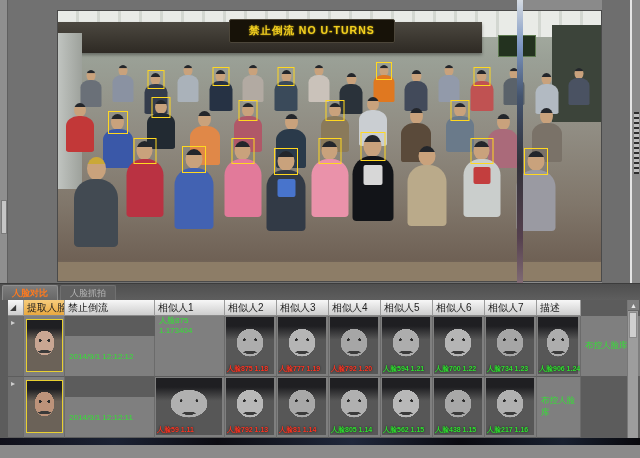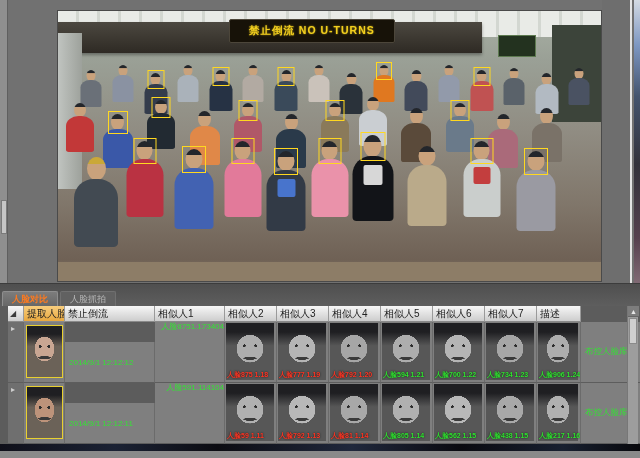--- a/index.html
+++ b/index.html
@@ -1,20 +1,20 @@
 <!DOCTYPE html>
 <html><head>
 <meta charset="utf-8">
 <style>
   html,body{margin:0;padding:0;background:#444;}
   *{box-sizing:border-box;font-family:"Liberation Sans",sans-serif;}
   .app{position:relative;width:640px;height:458px;background:#8a8a8a;overflow:hidden;}
 
   
-  .video-panel{position:relative;width:640px;height:283px;background:#717171;}
+  .video-panel{position:relative;width:523px;height:283px;background:#717171;}
   .left-scroll{position:absolute;left:0;top:0;width:8px;height:283px;background:#8f8f8f;border-right:1px solid #5f5f5f;}
   .left-scroll .handle{position:absolute;left:1px;top:200px;width:6px;height:34px;background:#c6c6c6;border:1px solid #7a7a7a;}
   .video{position:absolute;left:57px;top:10px;width:545px;height:272px;overflow:hidden;
     background:linear-gradient(#a9b1a5 0%,#9aa096 18%,#908c82 45%,#80766a 72%,#6f6155 92%,#8a7a66 100%);
     border:1px solid #4a4a4a;}
   .ceiling{position:absolute;left:0;top:0;width:100%;height:9.5%;
     background:repeating-linear-gradient(90deg,#e9ebe7 0 18px,#d3d7d1 18px 21px);}
   .beam{position:absolute;left:0;top:4%;width:78%;height:11.5%;
     background:linear-gradient(#4c4840,#2e2a24);box-shadow:0 2px 3px rgba(0,0,0,.35);}
   .doorway{position:absolute;right:0;top:5%;width:9%;height:36%;background:#3c443a;}
@@ -34,40 +34,40 @@
   .person .print{margin-top:22%;width:46%;height:30%;border-radius:2px;opacity:.92;}
   .face-box{position:absolute;border:1px solid #ffd820;z-index:60;}
 
   .right-gutter{position:absolute;left:602px;top:0;width:30px;height:283px;background:#6e6e6e;border-right:2px solid #e4e4e4;}
   .splitter-grip{position:absolute;left:634px;top:112px;width:5px;height:62px;
     background:repeating-linear-gradient(#2c2c2c 0 2px,#bdbdbd 2px 5px);}
   .desktop-sliver{position:absolute;right:0;top:0;width:6px;height:283px;
     background:linear-gradient(#d4dae2 0%,#7d97c2 16%,#44546e 34%,#32323a 58%,#55404e 84%,#806a74 100%);}
 
   
-  .tabbar{position:relative;width:640px;height:23px;background:linear-gradient(#4f4f4f,#5e5e5e);
+  .tabbar{position:relative;width:640px;height:17px;background:linear-gradient(#4f4f4f,#5e5e5e);
     display:flex;align-items:flex-end;padding-left:2px;border-top:1px solid #3c3c3c;}
   .tab{height:15px;padding:0 9px;font-size:9px;line-height:15px;margin-right:2px;border-radius:2px 2px 0 0;}
   .tab.active{background:linear-gradient(#7c7c7c,#676767);color:#ff7a1e;font-weight:bold;border:1px solid #8e8e8e;border-bottom:none;}
   .tab.inactive{background:#616161;color:#b9b9b9;border:1px solid #707070;border-bottom:none;}
 
   
   .table-area{position:relative;width:640px;height:138px;background:#5c5c5c;padding-left:8px;}
   .grid{display:grid;grid-template-columns:16px 41px 90px 70px 52px 52px 52px 52px 52px 52px 44px 89px;}
   .thead{height:16px;}
   .th{height:16px;background:linear-gradient(#f7f7f7,#cdcdcd);border-right:1px solid #9a9a9a;border-bottom:1px solid #8a8a8a;
     font-size:10px;color:#222;line-height:15px;padding-left:3px;white-space:nowrap;overflow:hidden;}
   .th.sel{padding-left:2px;color:#3a3a3a;font-size:8px;}
   .th.hl{background:linear-gradient(#f7cd7d,#e9a83f);}
   .trow{height:61px;}
   .td{position:relative;background:#7f7f7f;border-right:1px solid #6b6b6b;border-bottom:1px solid #5d5d5d;overflow:hidden;}
   .td.sel{background:#6f6f6f;color:#cfcfcf;font-size:8px;padding:2px 0 0 3px;}
   .green{color:#35e035;}
   .td.time{display:flex;align-items:center;font-size:8px;padding-left:4px;margin-top:20px;}
-  .td.pid{display:flex;flex-direction:row;justify-content:flex-end;font-size:8px;line-height:10px;padding-left:4px;}
+  .td.pid{display:flex;flex-direction:column;justify-content:flex-start;font-size:8px;line-height:10px;padding-left:4px;}
   .cap-thumb{position:absolute;left:2px;top:3px;width:37px;height:53px;border:1px solid #e8d030;}
   .sim-thumb{position:absolute;left:1px;top:1px;right:2px;bottom:2px;}
   .caption{position:absolute;left:2px;bottom:2px;font-size:7px;font-weight:bold;white-space:nowrap;
     text-shadow:0 0 2px rgba(0,0,0,.8);}
   .caption.red{color:#ff3422;} .caption.green{color:#2ee22e;}
   .td.desc{display:flex;align-items:center;font-size:8.5px;padding-left:4px;}
   .tscroll{position:absolute;right:2px;top:0;width:11px;height:138px;background:#9d9d9d;border-left:1px solid #777;}
   .tscroll .arrow{width:11px;height:11px;background:#7d7d7d;color:#e8e8e8;font-size:7px;line-height:11px;text-align:center;border-bottom:1px solid #666;}
   .tscroll .thumbbar{margin:1px;width:8px;height:26px;background:#cfcfcf;border:1px solid #8a8a8a;}
 
@@ -342,24 +342,20 @@
             <div class="caption green">人脸906 1.24</div>
           </div>
           <div class="td desc green">布控人脸库</div>
         </div>
         <div class="grid trow">
           <div class="td sel">▸</div>
           <div class="td">
             <div class="cap-thumb" style="background: radial-gradient(1.5px at 38% 40%, rgb(44, 44, 44) 90%, transparent), radial-gradient(1.5px at 62% 40%, rgb(44, 44, 44) 90%, transparent), radial-gradient(7px 1.5px at 50% 62%, rgb(58, 58, 58) 90%, transparent), radial-gradient(46% 40% at 50% 45%, rgb(189, 147, 122) 60%, transparent 61%), linear-gradient(rgb(31, 31, 34) 16%, rgb(107, 98, 88) 40%);"></div>
           </div>
           <div class="td time green">2014/9/1 12:12:11</div>
-          <div class="td pid green">
-            <div>人脸59</div>
-            <div>1.114104</div>
-          </div>
           <div class="td">
             <div class="sim-thumb" style="background: radial-gradient(1.5px at 38% 40%, rgb(44, 44, 44) 90%, transparent), radial-gradient(1.5px at 62% 40%, rgb(44, 44, 44) 90%, transparent), radial-gradient(7px 1.5px at 50% 62%, rgb(58, 58, 58) 90%, transparent), radial-gradient(46% 40% at 50% 45%, rgb(176, 176, 176) 60%, transparent 61%), linear-gradient(rgb(31, 31, 34) 16%, rgb(87, 87, 87) 40%);"></div>
             <div class="caption red">人脸59 1.11</div>
           </div>
           <div class="td">
             <div class="sim-thumb" style="background: radial-gradient(1.5px at 38% 40%, rgb(44, 44, 44) 90%, transparent), radial-gradient(1.5px at 62% 40%, rgb(44, 44, 44) 90%, transparent), radial-gradient(7px 1.5px at 50% 62%, rgb(58, 58, 58) 90%, transparent), radial-gradient(46% 40% at 50% 45%, rgb(184, 184, 184) 60%, transparent 61%), linear-gradient(rgb(31, 31, 34) 16%, rgb(87, 87, 87) 40%);"></div>
             <div class="caption red">人脸792 1.13</div>
           </div>
           <div class="td">
             <div class="sim-thumb" style="background: radial-gradient(1.5px at 38% 40%, rgb(44, 44, 44) 90%, transparent), radial-gradient(1.5px at 62% 40%, rgb(44, 44, 44) 90%, transparent), radial-gradient(7px 1.5px at 50% 62%, rgb(58, 58, 58) 90%, transparent), radial-gradient(46% 40% at 50% 45%, rgb(168, 168, 168) 60%, transparent 61%), linear-gradient(rgb(31, 31, 34) 16%, rgb(87, 87, 87) 40%);"></div>

